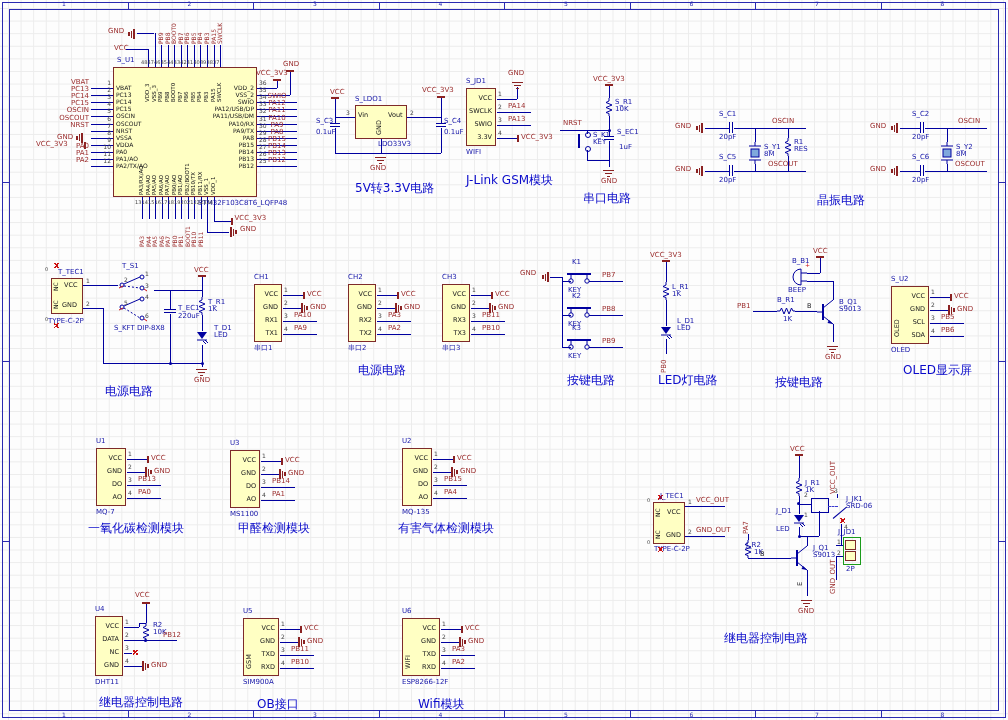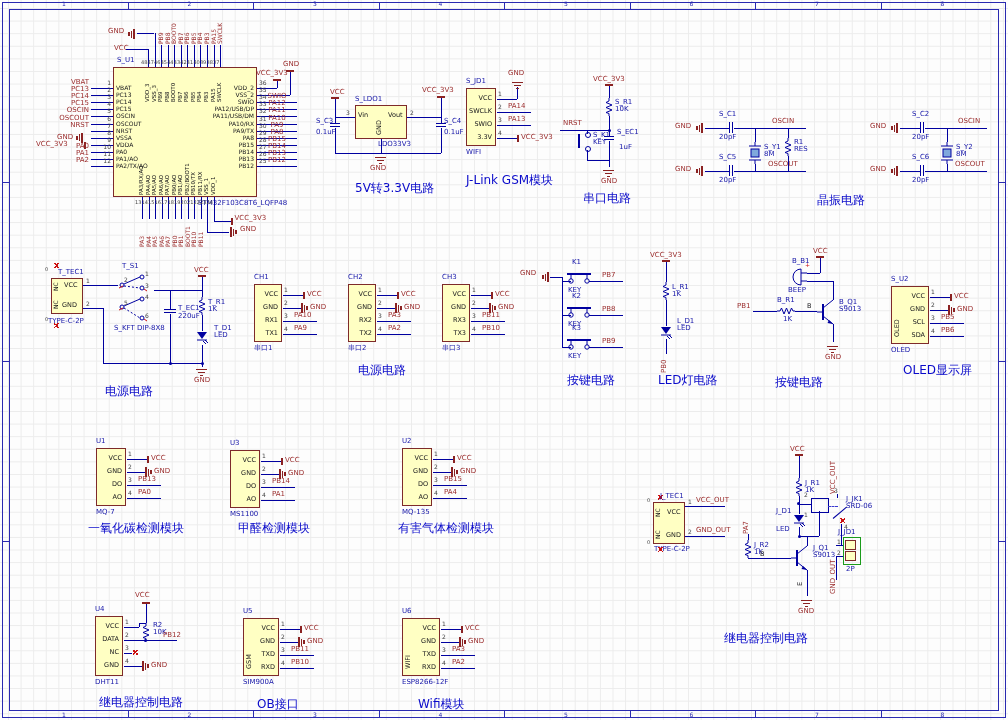--- a/index.html
+++ b/index.html
@@ -678,21 +678,21 @@
     <b class="dot" style="left:158px;top:95px"></b>
     <svg class="sym" style="left:151px;top:104px" width="20" height="28">
         <use href="#npn"></use>
       </svg>
     <div class="b" style="left:173px;top:105px">J_Q1</div>
     <div class="b" style="left:173px;top:112px">S9013</div>
     <div class="n vert" style="left:103px;top:78px;height:16px">PA7</div>
     <svg class="sym" style="left:104px;top:100px" width="8" height="18">
         <use href="#resv"></use>
       </svg>
-    <div class="b" style="left:114px;top:102px">J_R2</div>
+    <div class="b" style="left:106px;top:102px">J_R2</div>
     <div class="b" style="left:114px;top:109px">1K</div>
     <div class="k" style="left:120px;top:111px">B</div>
     <div class="k vert" style="left:157px;top:138px;height:8px">E</div>
     <b class="grnbox" style="left:203px;top:97px"></b>
     <b class="pad" style="left:205px;top:100px"></b>
     <b class="pad" style="left:205px;top:111px"></b>
     <div class="b" style="left:198px;top:89px">J_JD1</div>
     <div class="p" style="left:197px;top:99px">1</div>
     <div class="p" style="left:197px;top:110px">2</div>
     <div class="b" style="left:206px;top:126px">2P</div>

